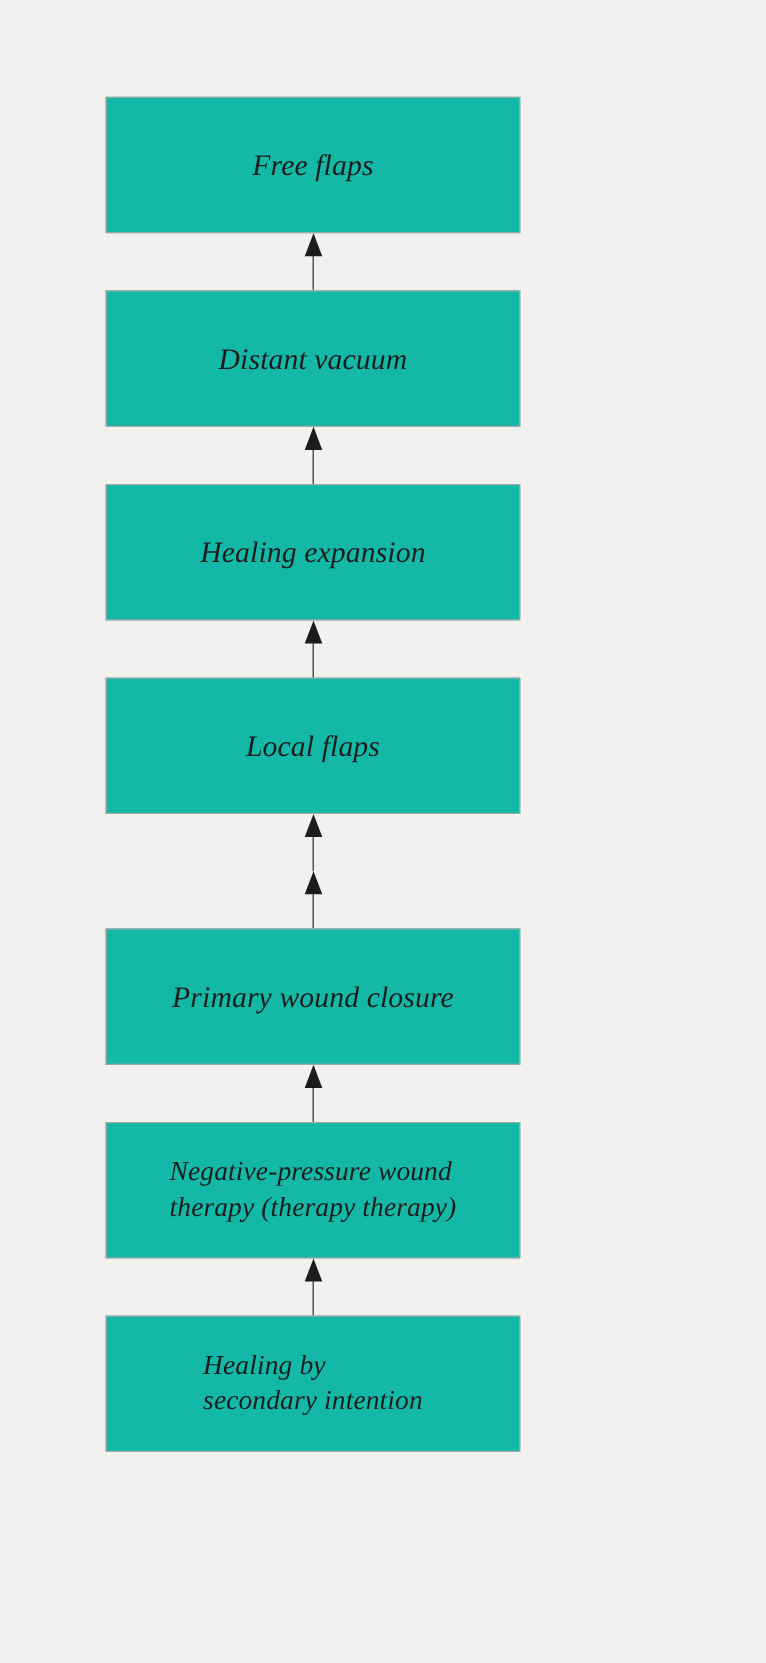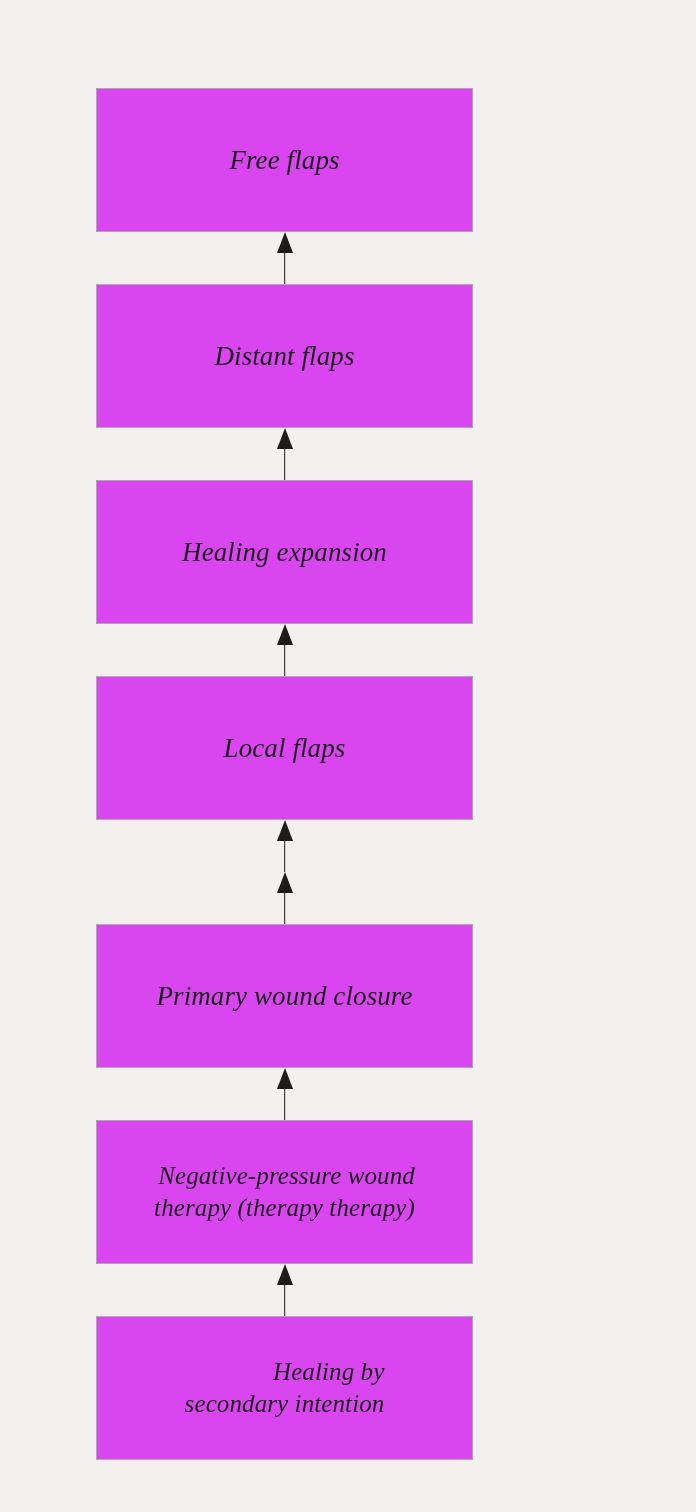--- a/index.html
+++ b/index.html
@@ -23,27 +23,27 @@
   .ladder {
     position: absolute;
     left: 96px;
     top: 88px;
     width: 377px;
   }
 
   .step {
     position: relative;
     width: 377px;
-    height: 144px;
-    background: #d946ef;
+    height: 124px;
+    background: #14b8a6;
     border: 1.6px solid #a9a9a9;
     display: flex;
     align-items: center;
     justify-content: center;
-    text-align: right;
+    text-align: left;
   }
 
   .step-label {
     font-style: italic;
     font-size: 27px;
     line-height: 1.26;
     color: #1c1c1c;
     letter-spacing: 0.1px;
     padding: 0 10px;
     white-space: pre-line;
@@ -134,21 +134,21 @@
     <div class="step">
       <span class="step-label">Free flaps</span>
     </div>
 
     <div class="connector">
       <div class="shaft"></div>
       <div class="head"></div>
     </div>
 
     <div class="step">
-      <span class="step-label">Distant flaps</span>
+      <span class="step-label">Distant vacuum</span>
     </div>
 
     <div class="connector">
       <div class="shaft"></div>
       <div class="head"></div>
     </div>
 
     <div class="step">
       <span class="step-label">Healing expansion</span>
     </div>

